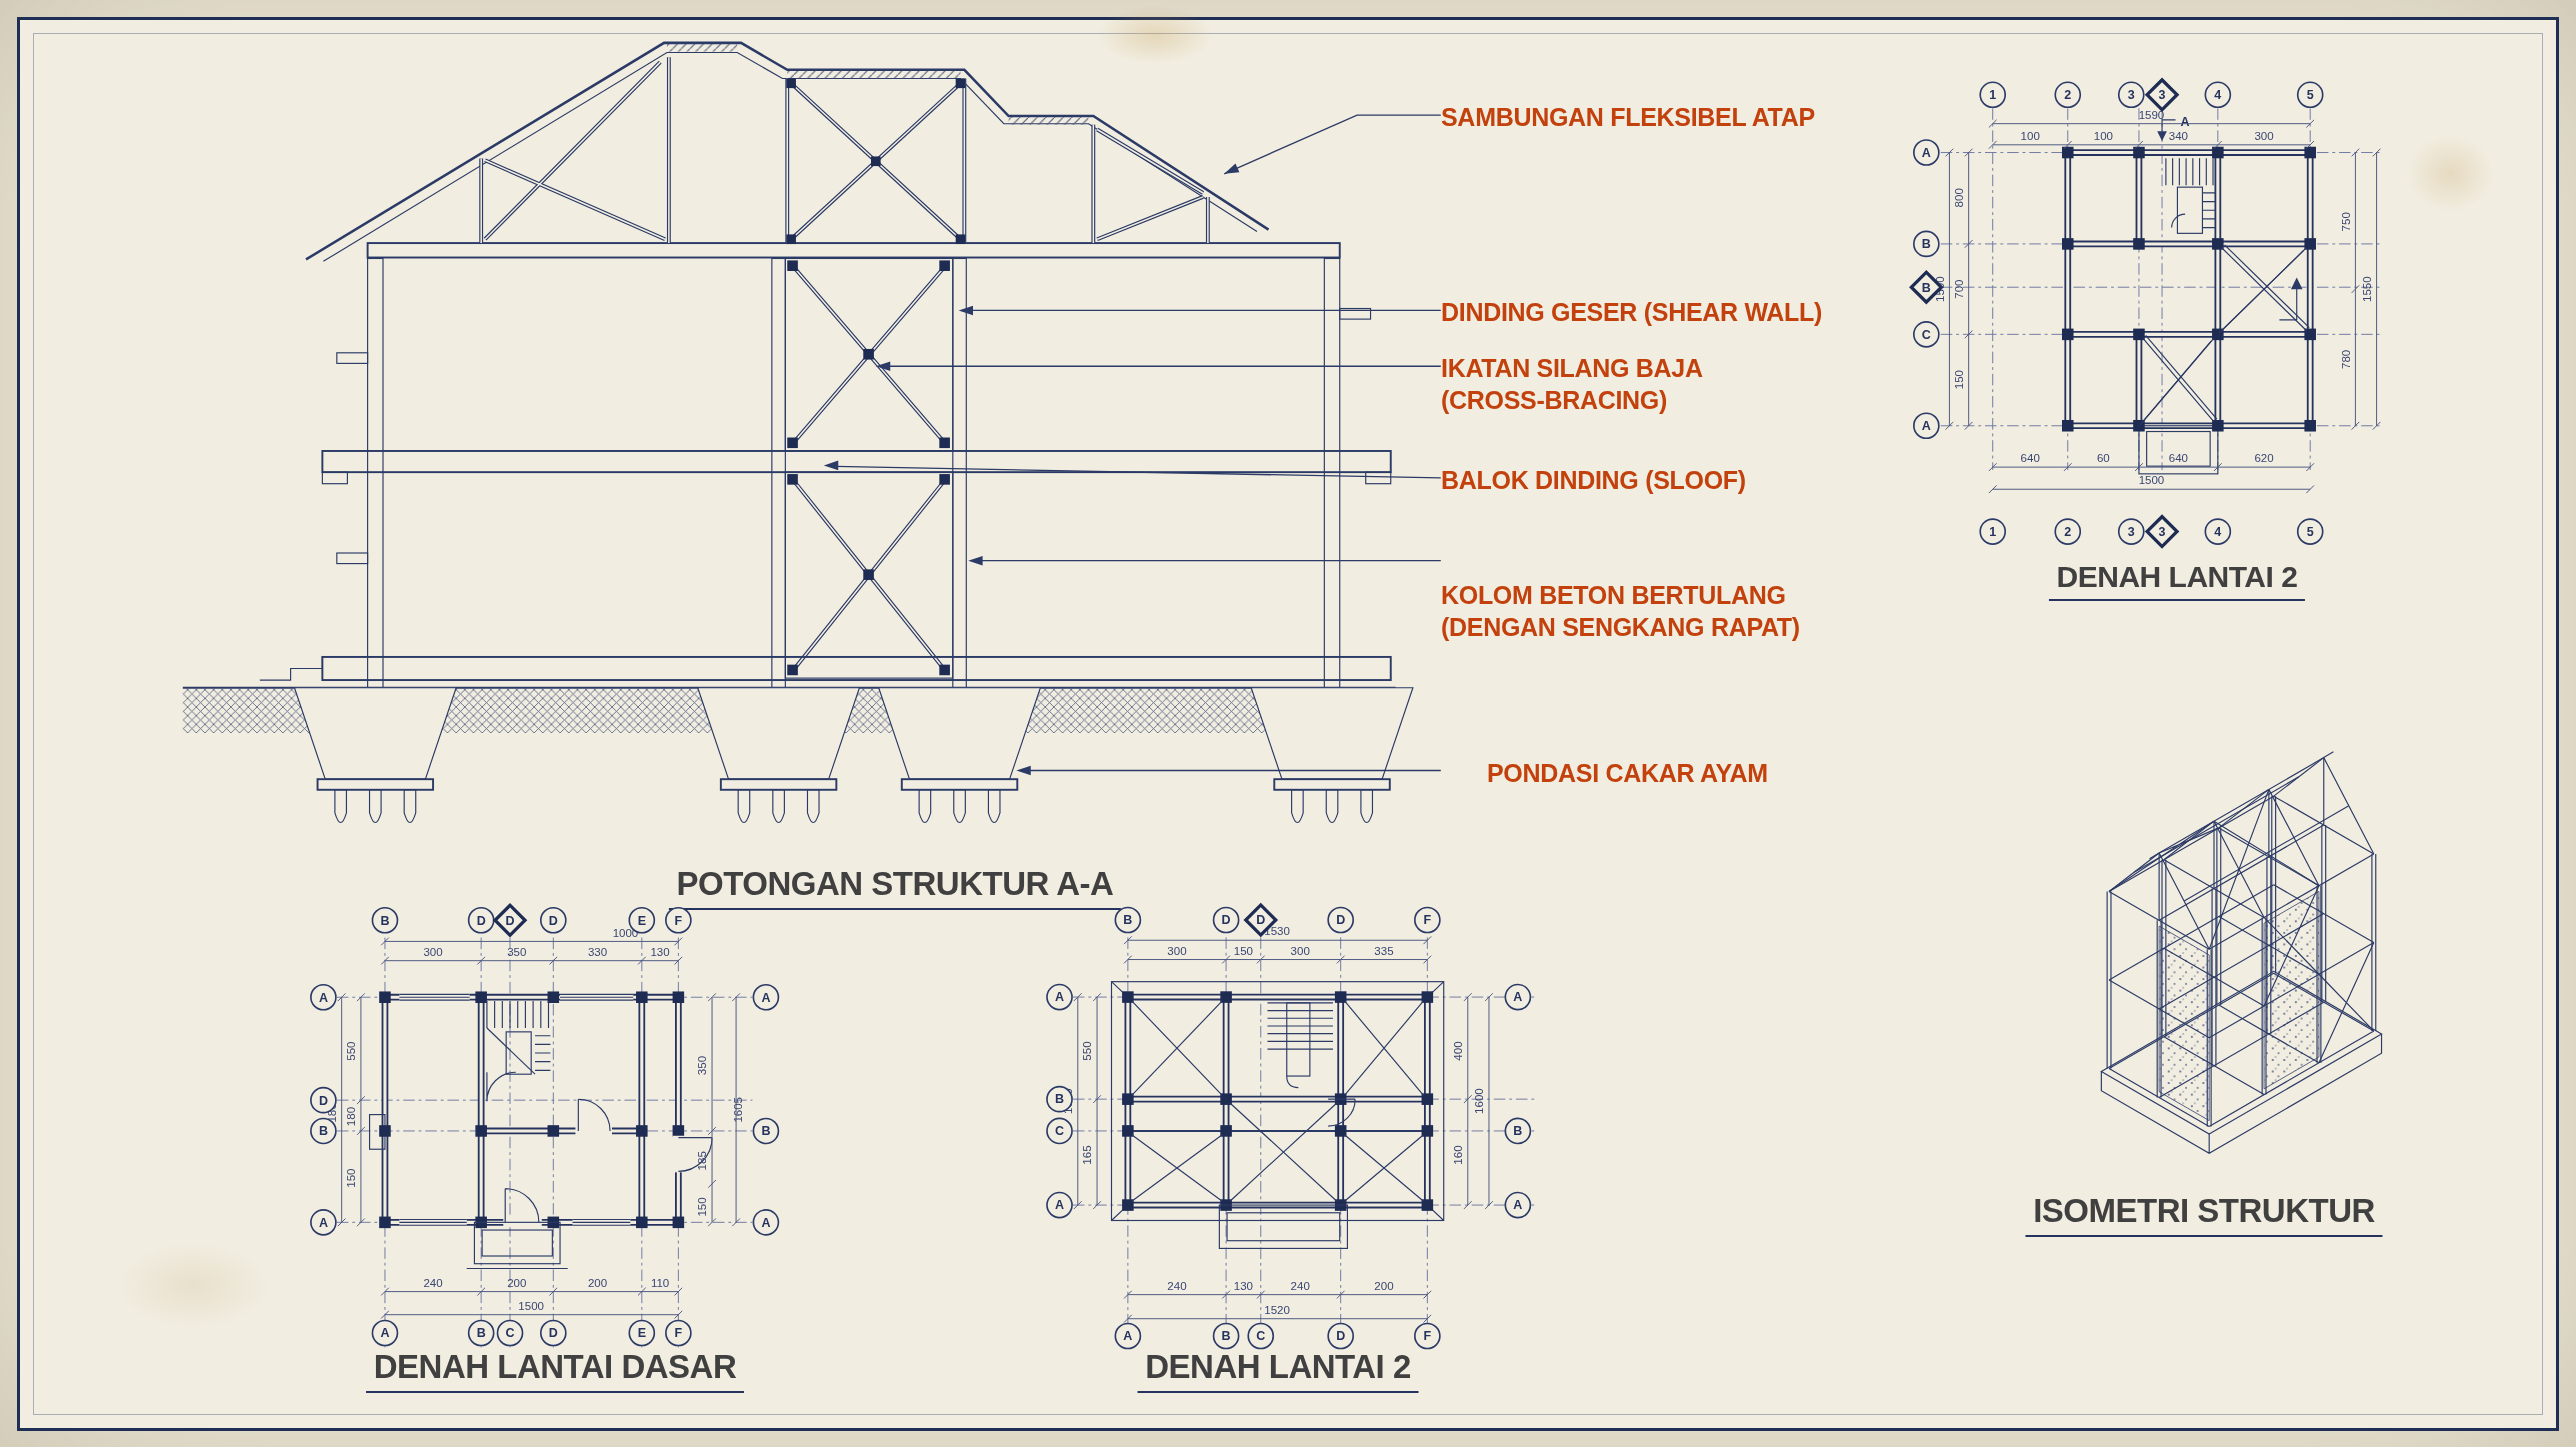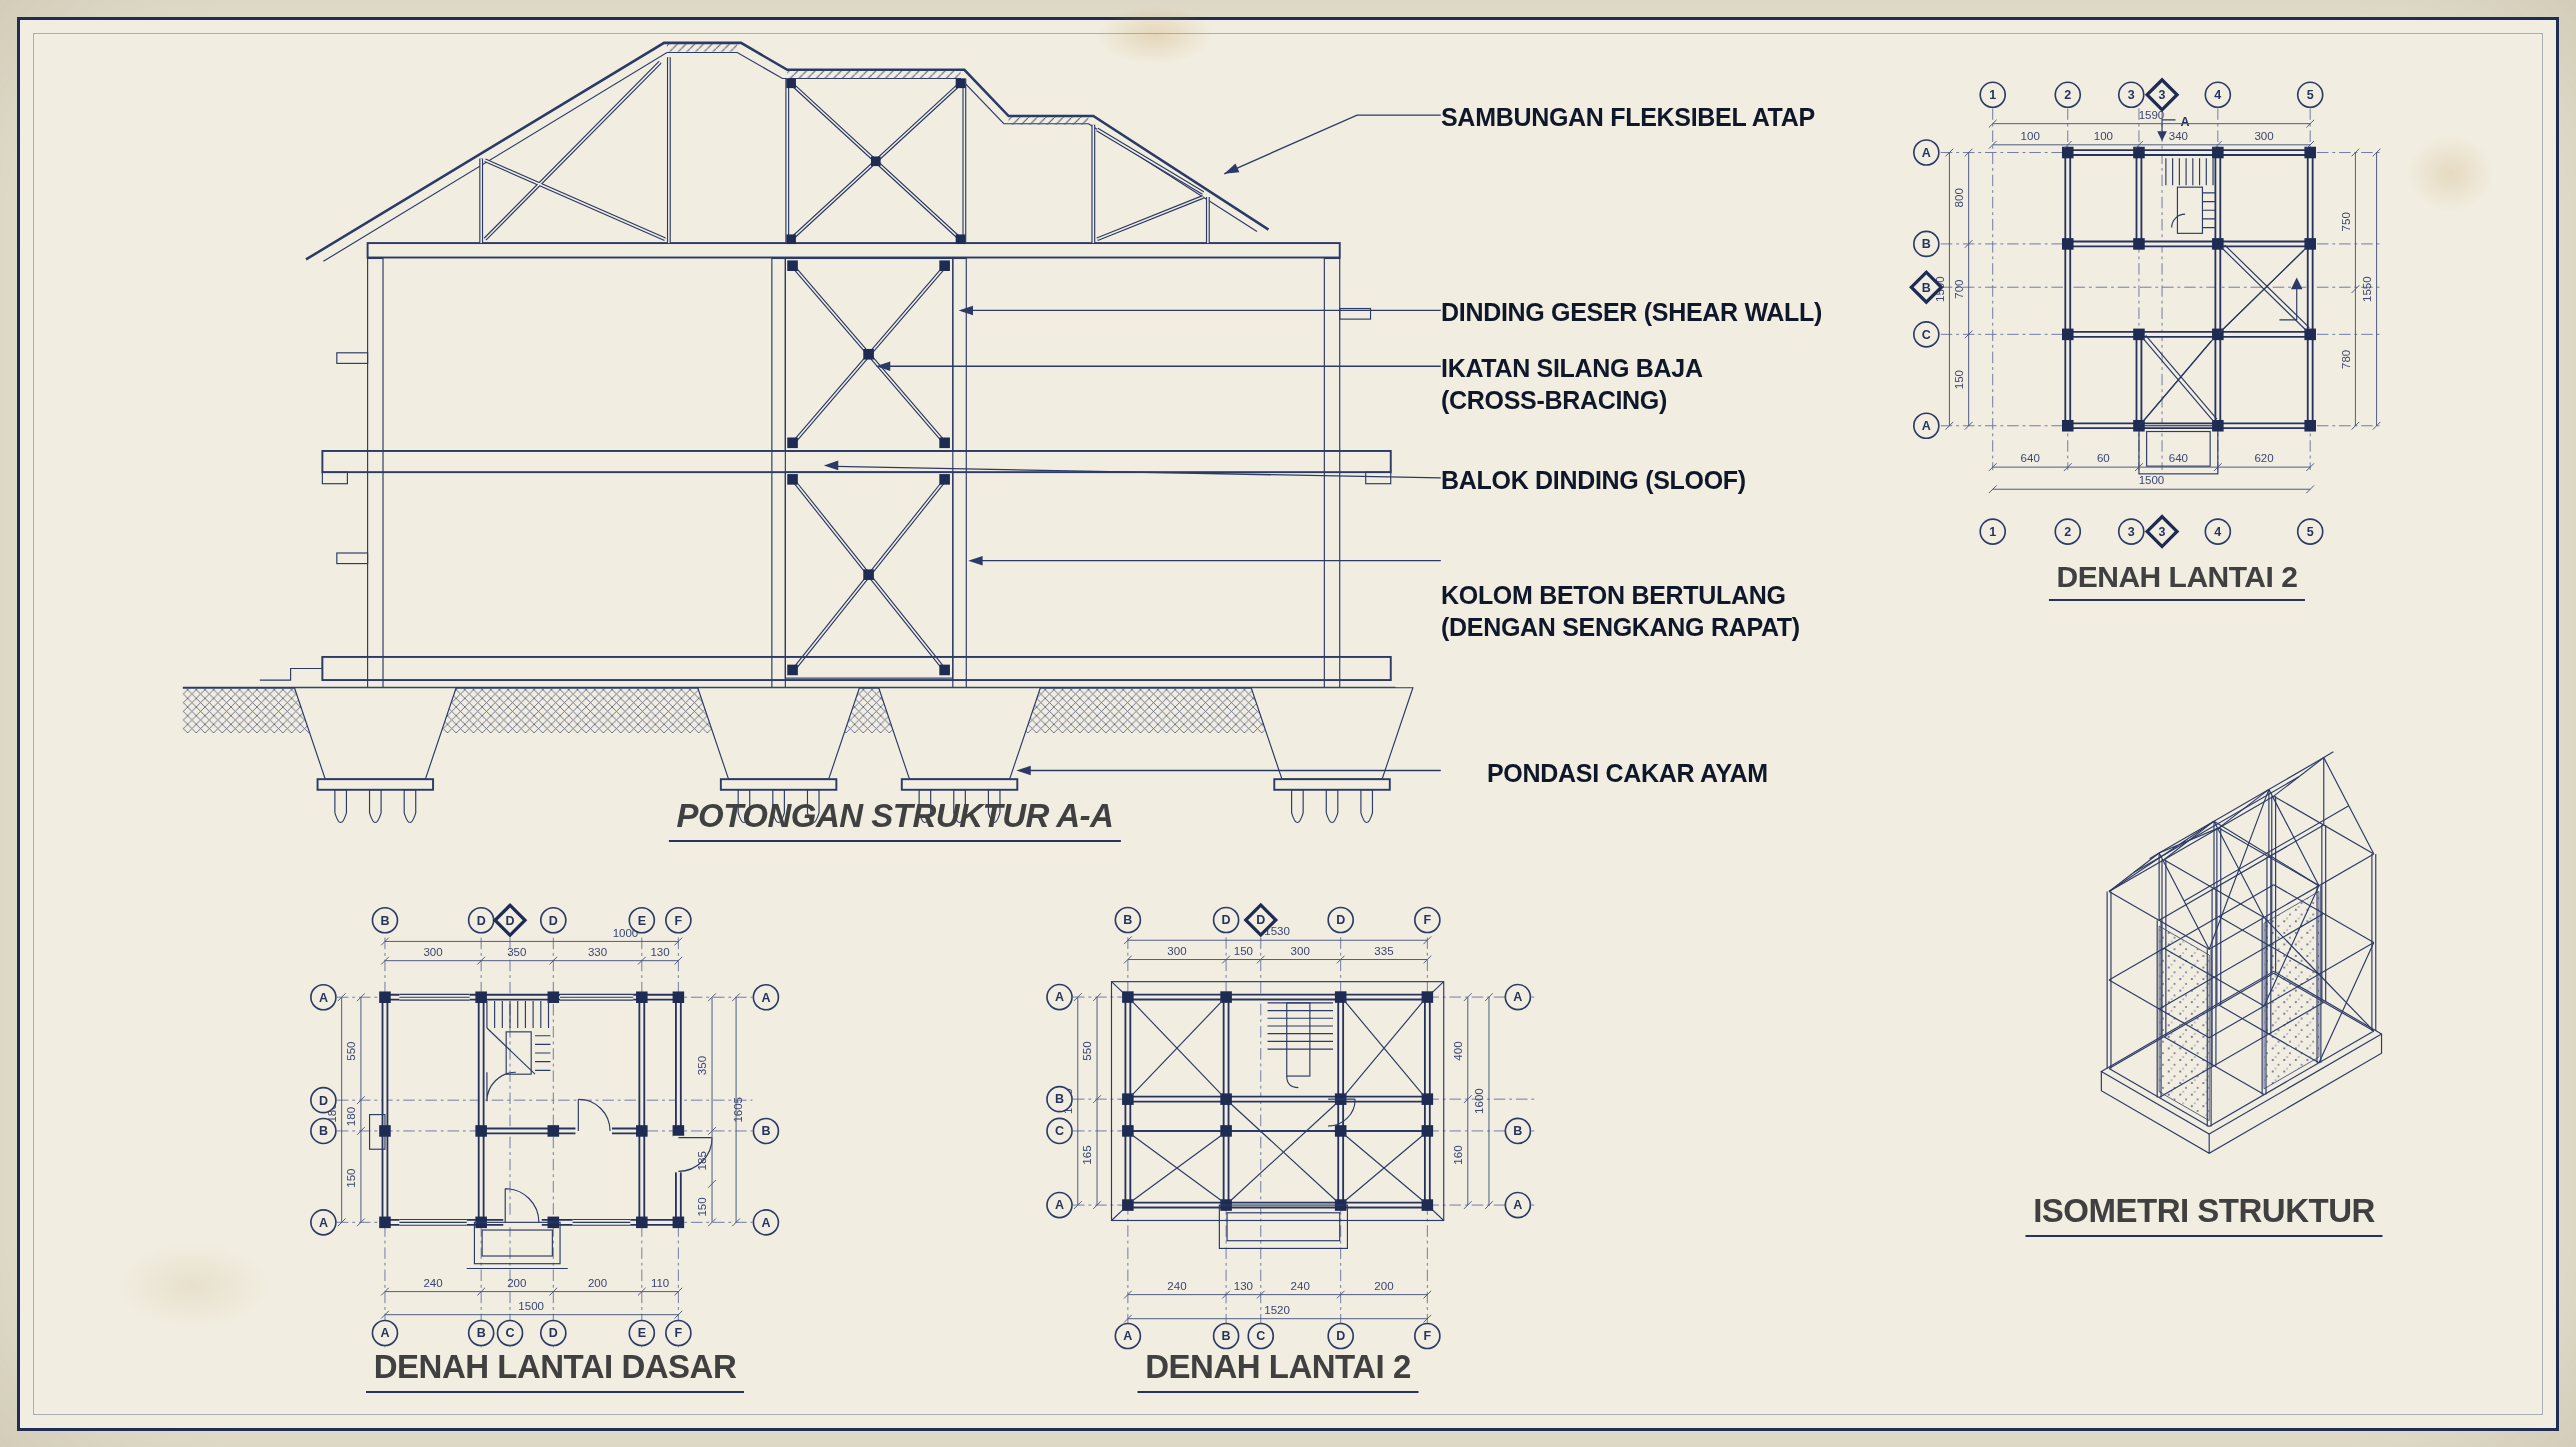--- a/index.html
+++ b/index.html
@@ -37,21 +37,21 @@
   .grid{stroke:#6d78a3;stroke-width:1;stroke-dasharray:12 4 3 4;fill:none;}
   .node{fill:#1e2b52;}
   .col{fill:#1e2b52;}
   .arrow{fill:#2b3a66;}
   .lead{stroke:#2b3a66;stroke-width:1.4;fill:none;}
 
   .title{position:absolute;transform:translateX(-50%);font-weight:bold;color:#404040;
     border-bottom:2.9px solid #25335e;padding:0 7.7px 4.8px;white-space:nowrap;letter-spacing:-0.5px;}
   .t34{font-size:33px;} .t31{font-size:30px;}
   .callout{position:absolute;left:1441px;font-weight:bold;font-size:25px;line-height:32px;
-    color:#0f172a;letter-spacing:-0.3px;white-space:nowrap;}
+    color:#c2410c;letter-spacing:-0.3px;white-space:nowrap;}
 </style>
 </head>
 <body>
 
 <div class="vignette"></div>
 <div class="frame-outer"></div>
 <div class="frame-inner"></div>
 <div class="stain stain1"></div>
 <div class="stain stain2"></div>
 <div class="stain stain3"></div>
@@ -207,21 +207,21 @@
   <div>BALOK DINDING (SLOOF)</div>
 </div>
 <div class="callout" style="top:547px;margin-top:32px;">
   <div>KOLOM BETON BERTULANG</div>
   <div>(DENGAN SENGKANG RAPAT)</div>
 </div>
 <div class="callout" style="top:757px;margin-left:46px;">
   <div>PONDASI CAKAR AYAM</div>
 </div>
 
-<div class="title t34" style="left:895px;top:797px;font-style:italic;">POTONGAN STRUKTUR A-A</div>
+<div class="title t34" style="left:895px;top:865px;">POTONGAN STRUKTUR A-A</div>
 
 <svg style="left:1877px;top:39px;" width="699" height="558" viewBox="0 0 726 580">
   <defs>
     <pattern id="shp" width="8" height="8" patternUnits="userSpaceOnUse">
       <path d="M0,8 L8,0" stroke="#59648c" stroke-width="0.9"></path>
     </pattern>
   </defs>
   <g>
     <path class="grid" d="M120,72 V448 M198,72 V448 M272,72 V448 M296,72 V448 M354,72 V448 M450,72 V448"></path>
     <path class="grid" d="M66,118 H524 M66,213 H524 M66,258 H524 M66,307 H524 M66,402 H524"></path>

